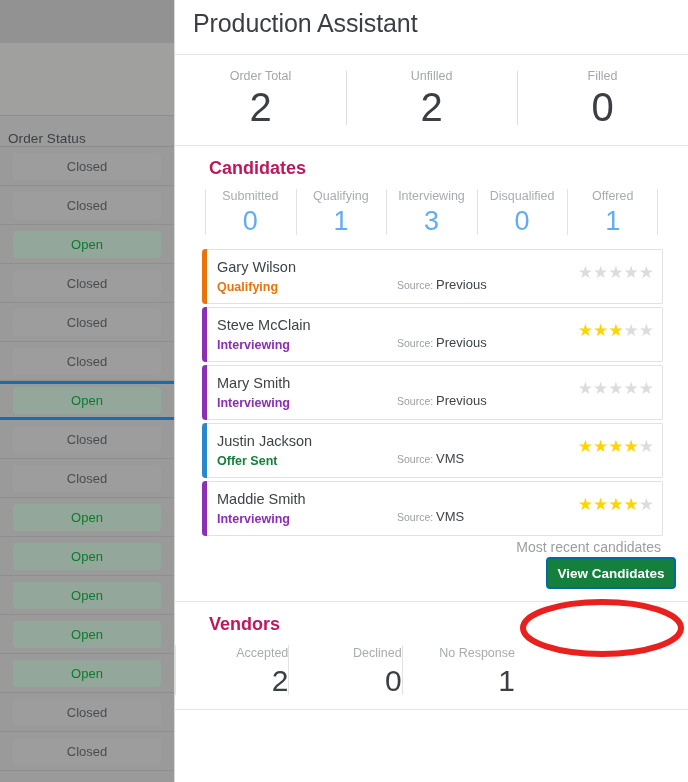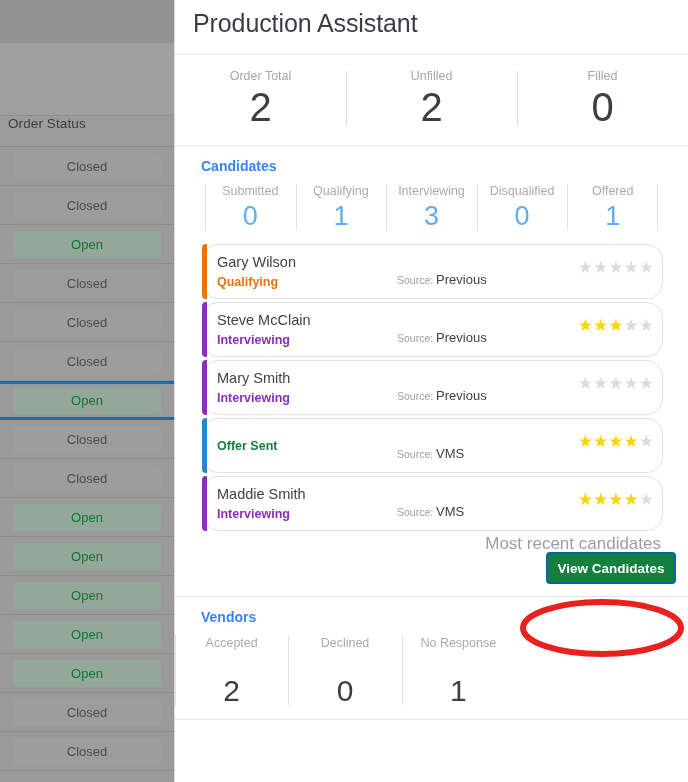--- a/index.html
+++ b/index.html
@@ -27,21 +27,21 @@
     position: absolute; left: 0; top: 43px;
     width: 174px; height: 72px;
     background: #a0a09f;
   }
   .grid-head {
     position: absolute; left: 0; top: 115px;
     width: 174px; height: 32px;
     background: #9c9c9c;
     border-top: 1px solid #8d8d8d;
     border-bottom: 1px solid #8d8d8d;
-    display: flex; align-items: flex-start;
+    display: flex; align-items: flex-end;
   }
   .grid-head-label {
     font-size: 13.5px; color: #3b3f44;
     padding-left: 8px; letter-spacing: .1px;
   }
   .grid-rows { position: absolute; left: 0; top: 147px; width: 174px; }
   .grid-row {
     position: relative;
     height: 39px;
     border-bottom: 1px solid #8f8f8f;
@@ -95,22 +95,22 @@
     width: 1px; background: #dedede;
   }
   .stat-label { font-size: 12.5px; color: #a3a7ab; line-height: 18px; }
   .stat-value {
     font-size: 40px; color: #3b3f44; font-weight: 300;
     line-height: 48px; margin-top: -2px;
   }
 
   
   .section-title {
-    font-size: 14px; color: #3b82f6; font-weight: bold;
-    padding: 12px 0 4px 26px;
+    font-size: 18px; color: #be185d; font-weight: bold;
+    padding: 12px 0 4px 34px;
   }
 
   
   .substat-strip { display: flex; padding: 4px 30px 10px 30px; }
   .substat-cell {
     flex: 1 1 0;
     display: flex; flex-direction: column; align-items: center;
     position: relative;
   }
   .substat-cell::before {
@@ -128,21 +128,21 @@
     font-size: 27px; color: #63adee; font-weight: 300; line-height: 31px;
   }
 
   
   .cards { padding: 2px 25px 0 27px; }
   .card {
     position: relative;
     height: 55px;
     background: #fff;
     border: 1px solid #e2e2e2;
-    border-radius: 16px;
+    border-radius: 1px;
     margin-bottom: 3px;
     display: flex; align-items: center;
     padding-left: 14px;
   }
   .card-accent {
     position: absolute; left: -1px; top: -1px; bottom: -1px;
     width: 5px;
     border-radius: 4px 0 0 4px;
   }
   .card-namecol { width: 180px; }
@@ -166,40 +166,39 @@
     line-height: 17px;
     white-space: nowrap;
   }
   .star { color: #dcdcdc; }
   .star.on { color: #ffd400; }
 
   
   .cand-footer { position: relative; height: 62px; }
   .recent-note {
     position: absolute; right: 27px; top: 0;
-    font-size: 17px; color: #9a9ea2;
+    font-size: 14px; color: #9a9ea2;
   }
   .view-btn {
     position: absolute; right: 12px; top: 18px;
     width: 130px; height: 32px;
     background: #15803d;
     border: 2px solid #0369a1;
     border-radius: 4px;
     color: #ffffff; font-size: 13.5px; font-weight: bold;
     display: flex; align-items: center; justify-content: center;
     cursor: pointer;
   }
 
   
   .vendor-strip { display: flex; padding: 4px 0 10px 0; width: 340px; }
   .vendor-cell {
     flex: 1 1 0;
-    display: flex; flex-direction: column; align-items: center;
+    display: flex; flex-direction: column; align-items: flex-end;
     position: relative;
-    gap: 20px;
   }
   .vendor-cell::before {
     content: "";
     position: absolute; left: 0; top: 2px; bottom: 4px;
     width: 1px; background: #e2e2e2;
   }
   .vendor-label { font-size: 12.5px; color: #a8acb0; line-height: 20px; }
   .vendor-value {
     font-size: 30px; color: #3b3f44; font-weight: 300; line-height: 36px;
   }
@@ -348,20 +347,21 @@
           <div class="card-namecol">
             <div class="card-name">Mary Smith</div>
             <div class="card-status" style="color: rgb(138, 47, 182);">Interviewing</div>
           </div>
           <div class="card-source"><span class="src-key">Source: </span><span class="src-val">Previous</span></div>
           <div class="card-stars"><span class="star">★</span><span class="star">★</span><span class="star">★</span><span class="star">★</span><span class="star">★</span></div>
         </div>
         <div class="card">
           <div class="card-accent" style="background: rgb(42, 135, 204);"></div>
           <div class="card-namecol">
+            <div class="card-name">Justin Jackson</div>
             <div class="card-status" style="color: #15803d;">Offer Sent</div>
           </div>
           <div class="card-source"><span class="src-key">Source: </span><span class="src-val">VMS</span></div>
           <div class="card-stars"><span class="star on">★</span><span class="star on">★</span><span class="star on">★</span><span class="star on">★</span><span class="star">★</span></div>
         </div>
         <div class="card">
           <div class="card-accent" style="background: rgb(138, 47, 182);"></div>
           <div class="card-namecol">
             <div class="card-name">Maddie Smith</div>
             <div class="card-status" style="color: rgb(138, 47, 182);">Interviewing</div>

